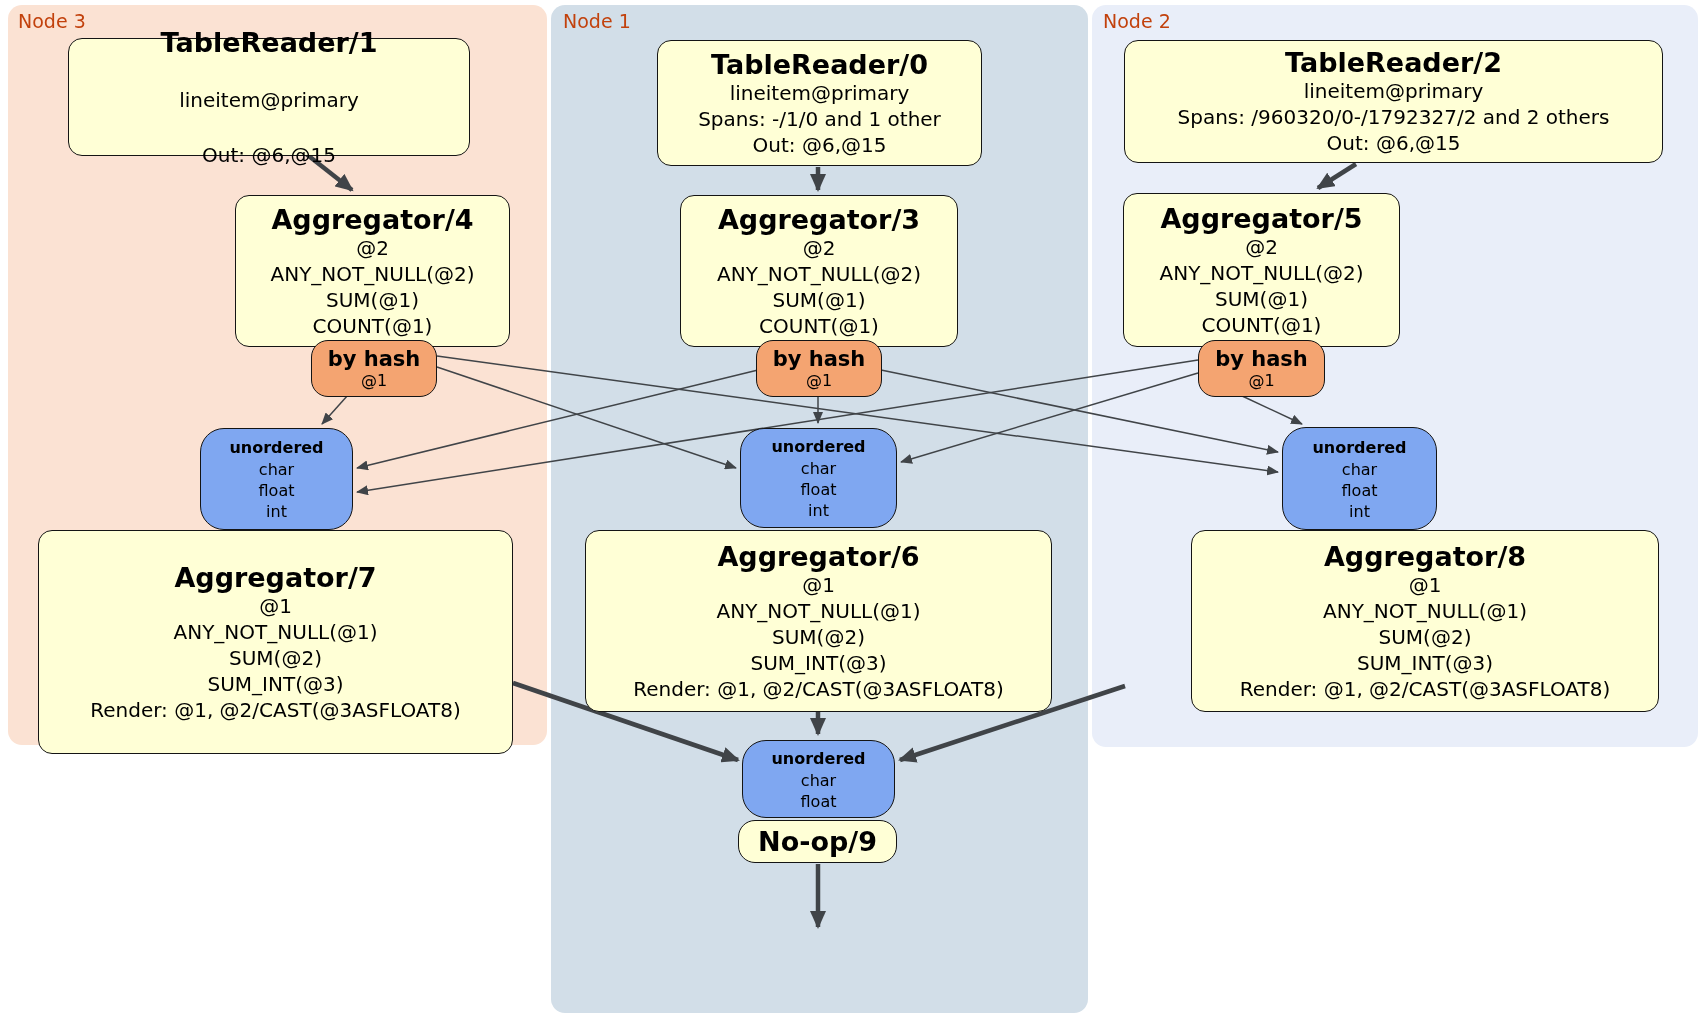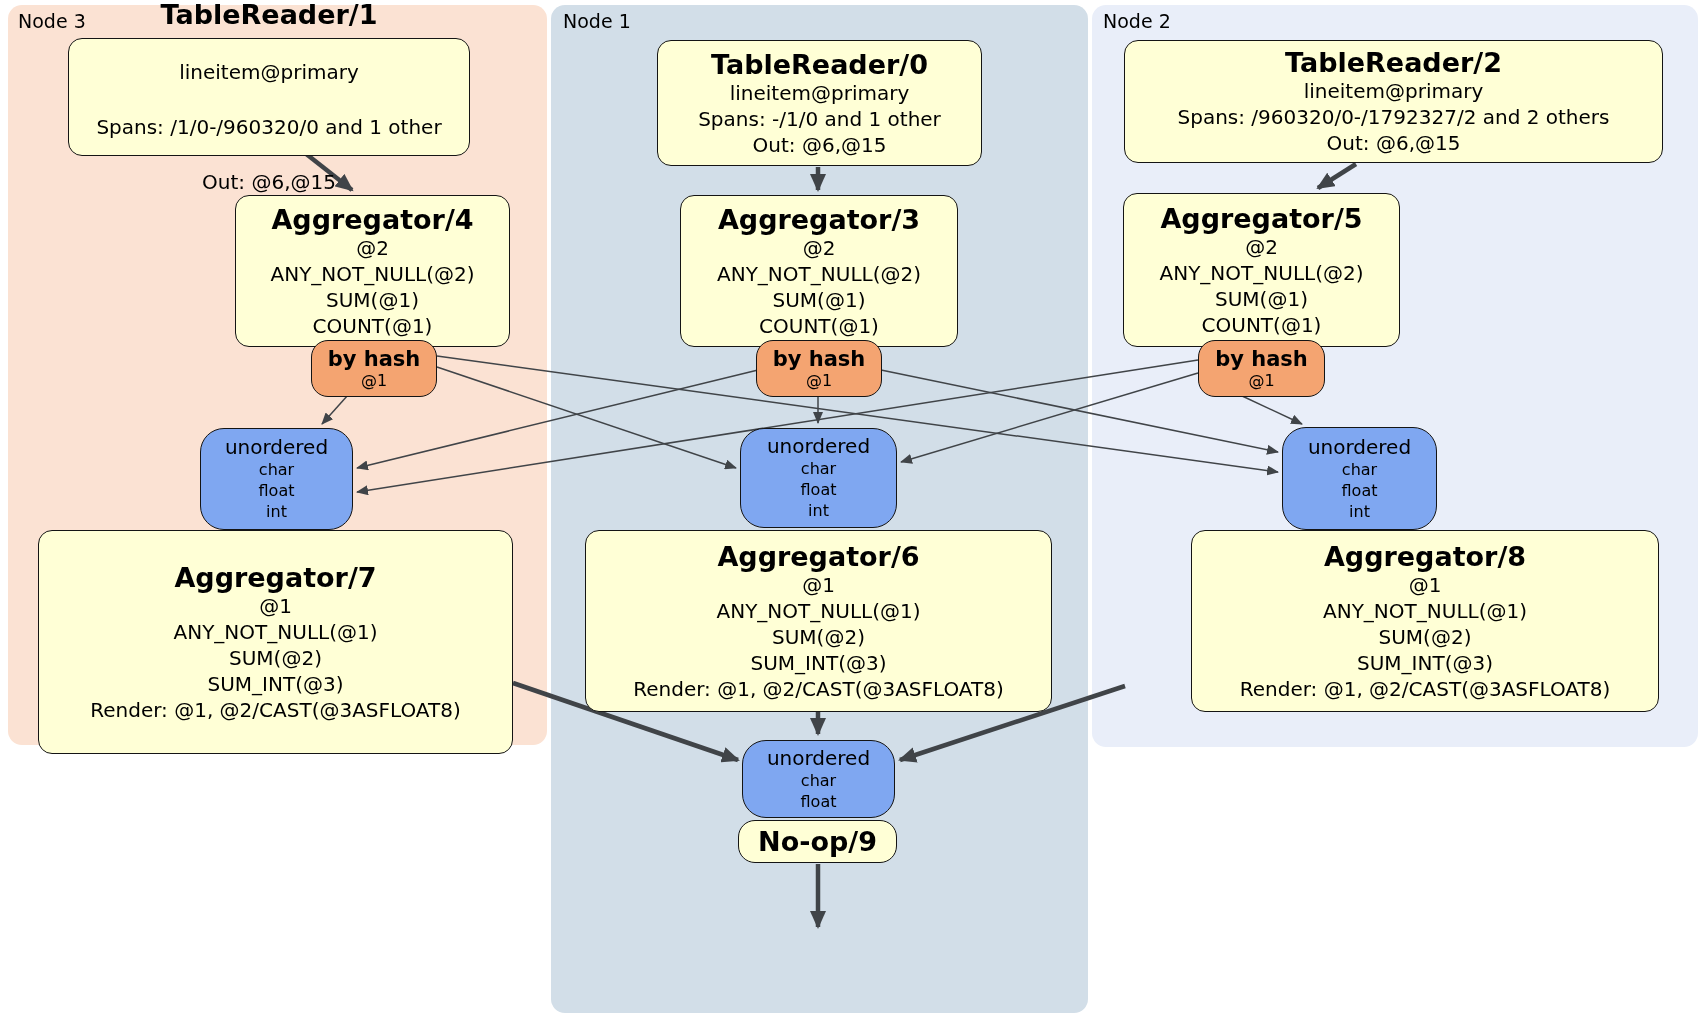--- a/index.html
+++ b/index.html
@@ -4,21 +4,21 @@
 <style>
   html,body { margin:0; padding:0; background:#ffffff; }
   .canvas {
     position:relative; width:1706px; height:1016px; background:#ffffff;
     font-family:"DejaVu Sans", sans-serif; color:#000; overflow:hidden;
   }
   .nodebg { position:absolute; border-radius:14px; z-index:0; }
   .nodebg.n3 { left:8px;    top:5px; width:539px; height:740px; background:#fbe2d3; }
   .nodebg.n1 { left:551px;  top:5px; width:537px; height:1008px; background:#d2dee8; }
   .nodebg.n2 { left:1092px; top:5px; width:606px; height:742px; background:#e9eef9; }
-  .nodelabel { position:absolute; z-index:2; font-size:19px; line-height:22px; color:#000000; }
+  .nodelabel { position:absolute; z-index:2; font-size:19px; line-height:22px; color:#c2410c; }
 
   .edges { position:absolute; left:0; top:0; z-index:1; pointer-events:none; }
 
   .pbox {
     position:absolute; z-index:2; box-sizing:border-box;
     background:#ffffd6; border:1.6px solid #141414; border-radius:14px;
     display:flex; flex-direction:column; justify-content:center; align-items:center;
     text-align:center; white-space:nowrap;
   }
   .pbox .t { font-weight:bold; font-size:27px; line-height:31px; }
@@ -32,21 +32,21 @@
   }
   .router .t { font-weight:bold; font-size:21px; line-height:24px; }
   .router .l { font-size:16px; line-height:19px; }
 
   .sync {
     position:absolute; z-index:3; box-sizing:border-box;
     background:#7fa7f1; border:1.7px solid #141414; border-radius:24px;
     display:flex; flex-direction:column; justify-content:center; align-items:center;
     text-align:center; white-space:nowrap;
   }
-  .sync .t { font-weight:normal; font-size:20px; line-height:23px; }
+  .sync .t { font-weight:bold; font-size:16px; line-height:23px; }
   .sync .l { font-size:16px; line-height:21px; }
 
   .endbox {
     position:absolute; z-index:3; box-sizing:border-box;
     background:#ffffd6; border:1.7px solid #141414; border-radius:10px;
     display:flex; justify-content:center; align-items:center;
     font-weight:bold; font-size:27px; white-space:nowrap;
   }
 </style>
 </head>
@@ -87,21 +87,20 @@
     <line x1="758" y1="370" x2="357" y2="468" stroke="#404448" stroke-width="1.5" marker-end="url(#ah-small)"></line>
     <line x1="881" y1="370" x2="1278" y2="452" stroke="#404448" stroke-width="1.5" marker-end="url(#ah-small)"></line>
     <line x1="1240" y1="395" x2="1302" y2="424" stroke="#404448" stroke-width="1.5" marker-end="url(#ah-small)"></line>
     <line x1="1198" y1="360" x2="357" y2="492" stroke="#404448" stroke-width="1.5" marker-end="url(#ah-small)"></line>
     <line x1="1198" y1="373" x2="901" y2="462" stroke="#404448" stroke-width="1.5" marker-end="url(#ah-small)"></line>
   </svg>
 
   <div class="pbox" style="left:68px; top:38px; width:402px; height:118px;gap:29px;">
     <span class="t">TableReader/1</span>
     <span class="l">lineitem@primary</span>
-    <span class="l">Spans: /1/0-/960320/0 and 1 other</span>
     <span class="l">Out: @6,@15</span>
   </div>
   <div class="pbox" style="left:657px; top:40px; width:325px; height:126px;">
     <span class="t">TableReader/0</span>
     <span class="l">lineitem@primary</span>
     <span class="l">Spans: -/1/0 and 1 other</span>
     <span class="l">Out: @6,@15</span>
   </div>
   <div class="pbox" style="left:1124px; top:40px; width:539px; height:123px;">
     <span class="t">TableReader/2</span>

